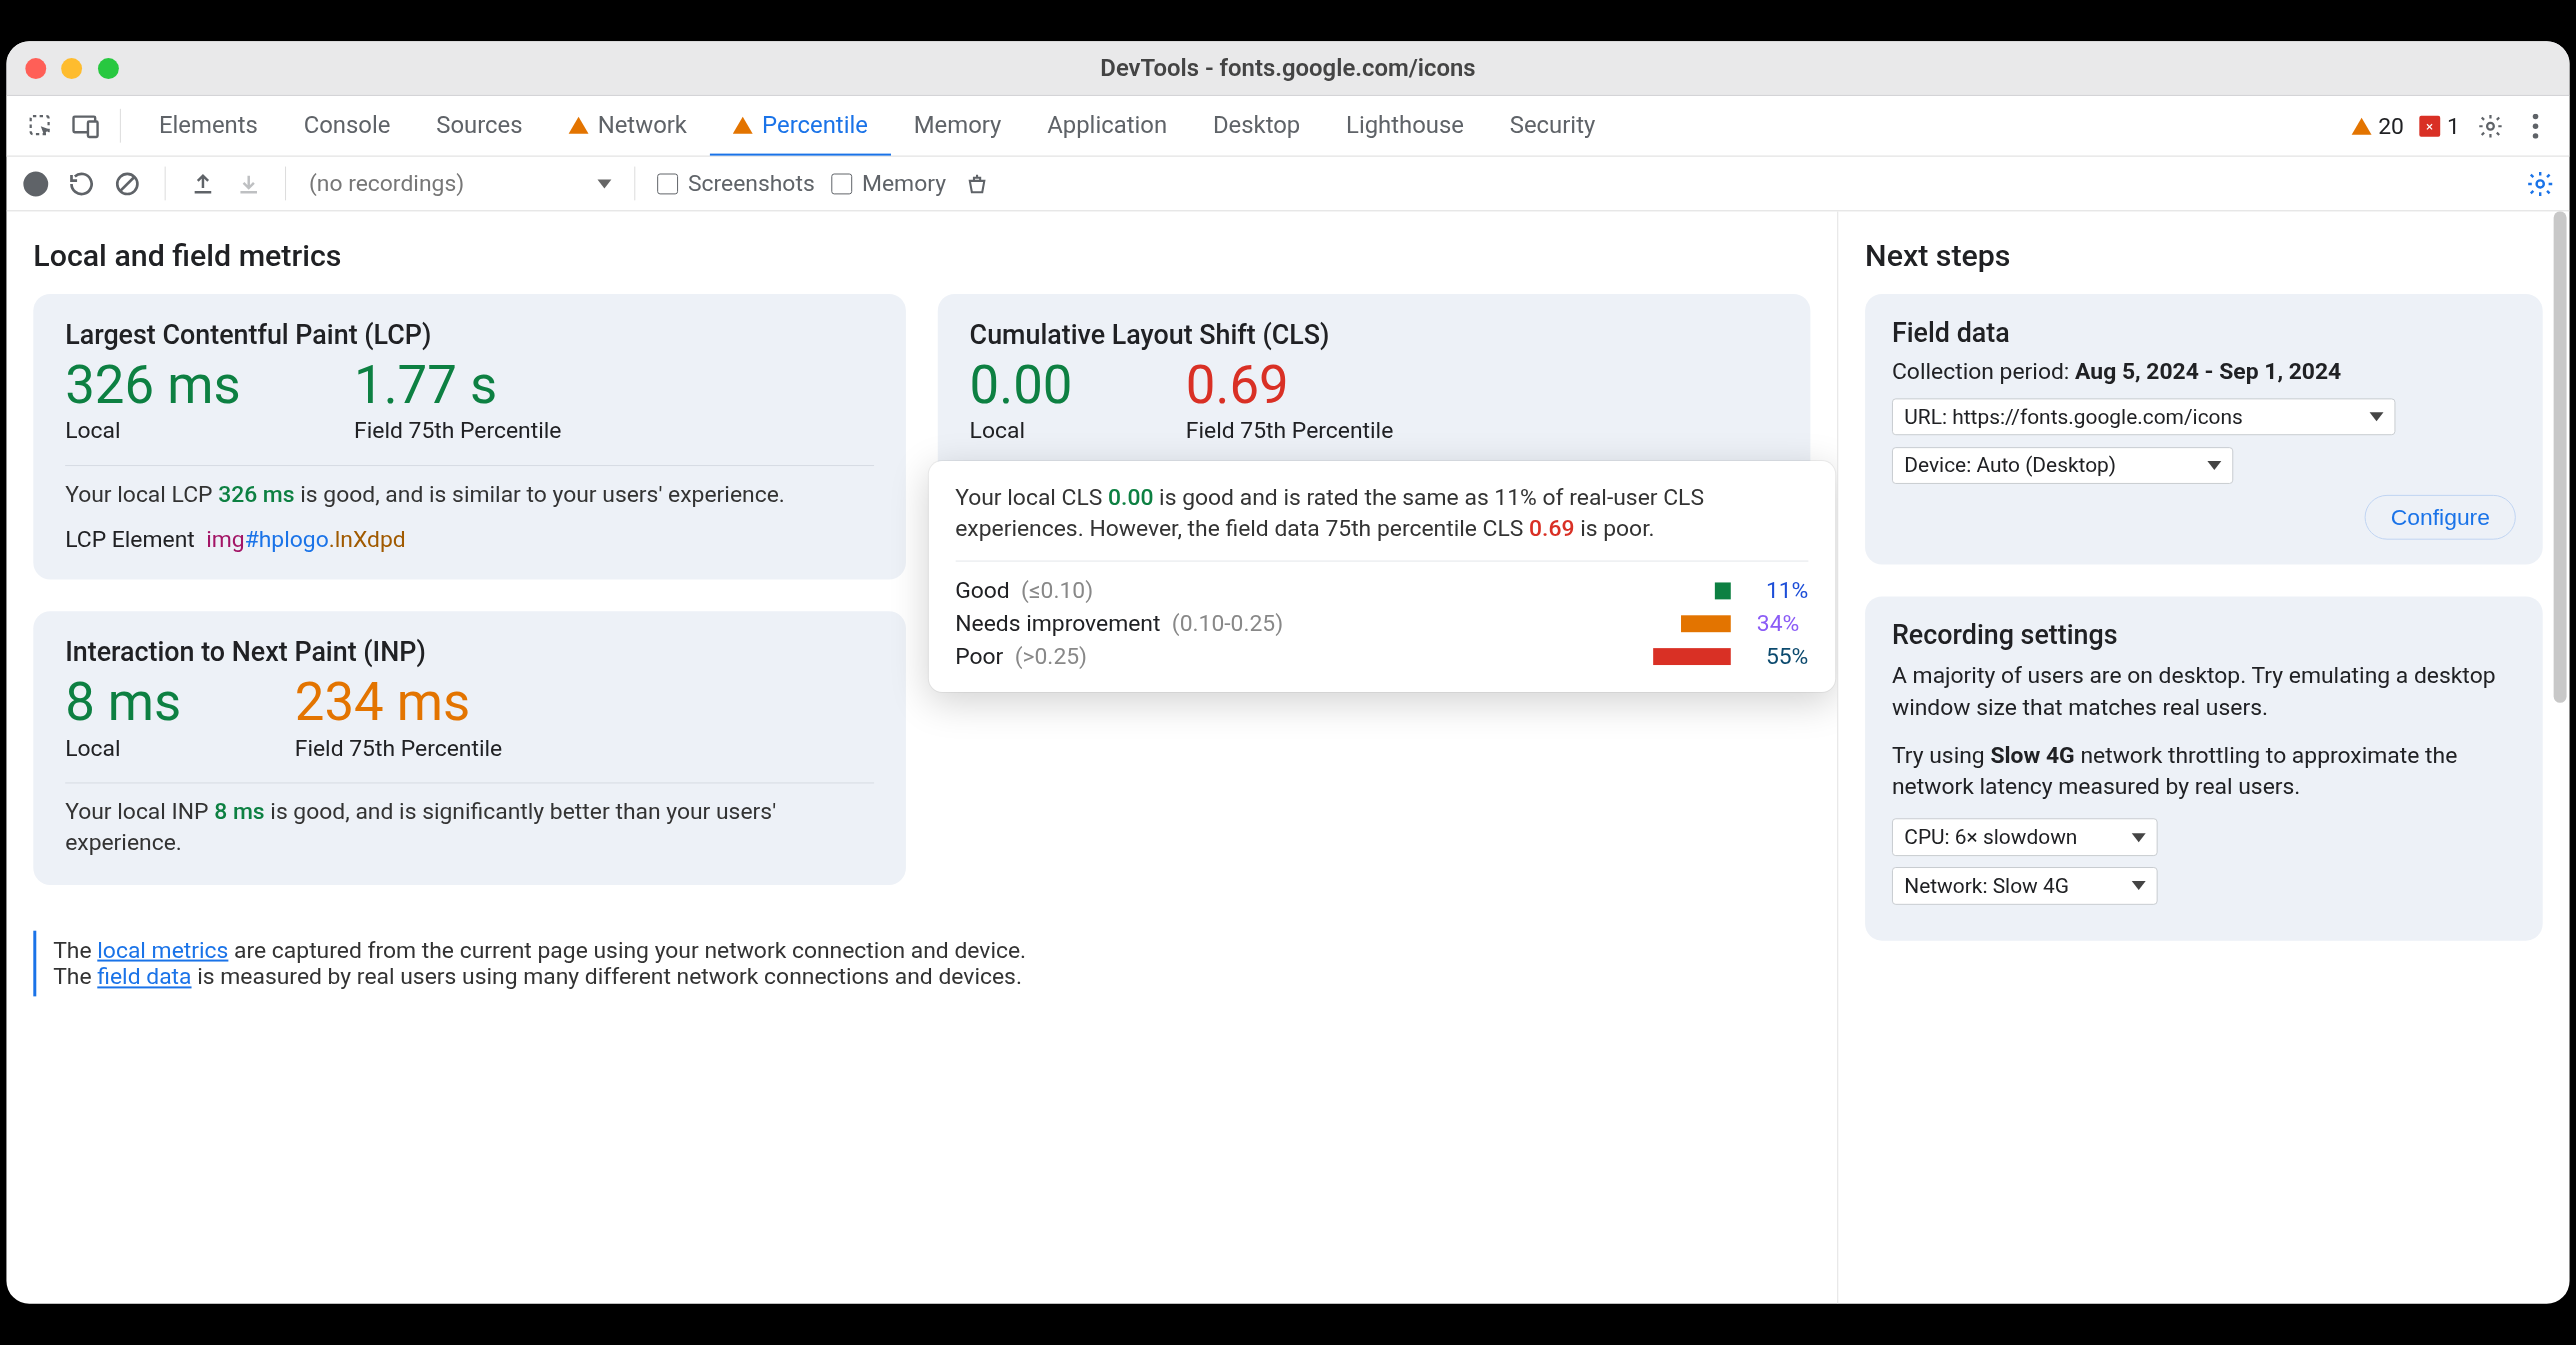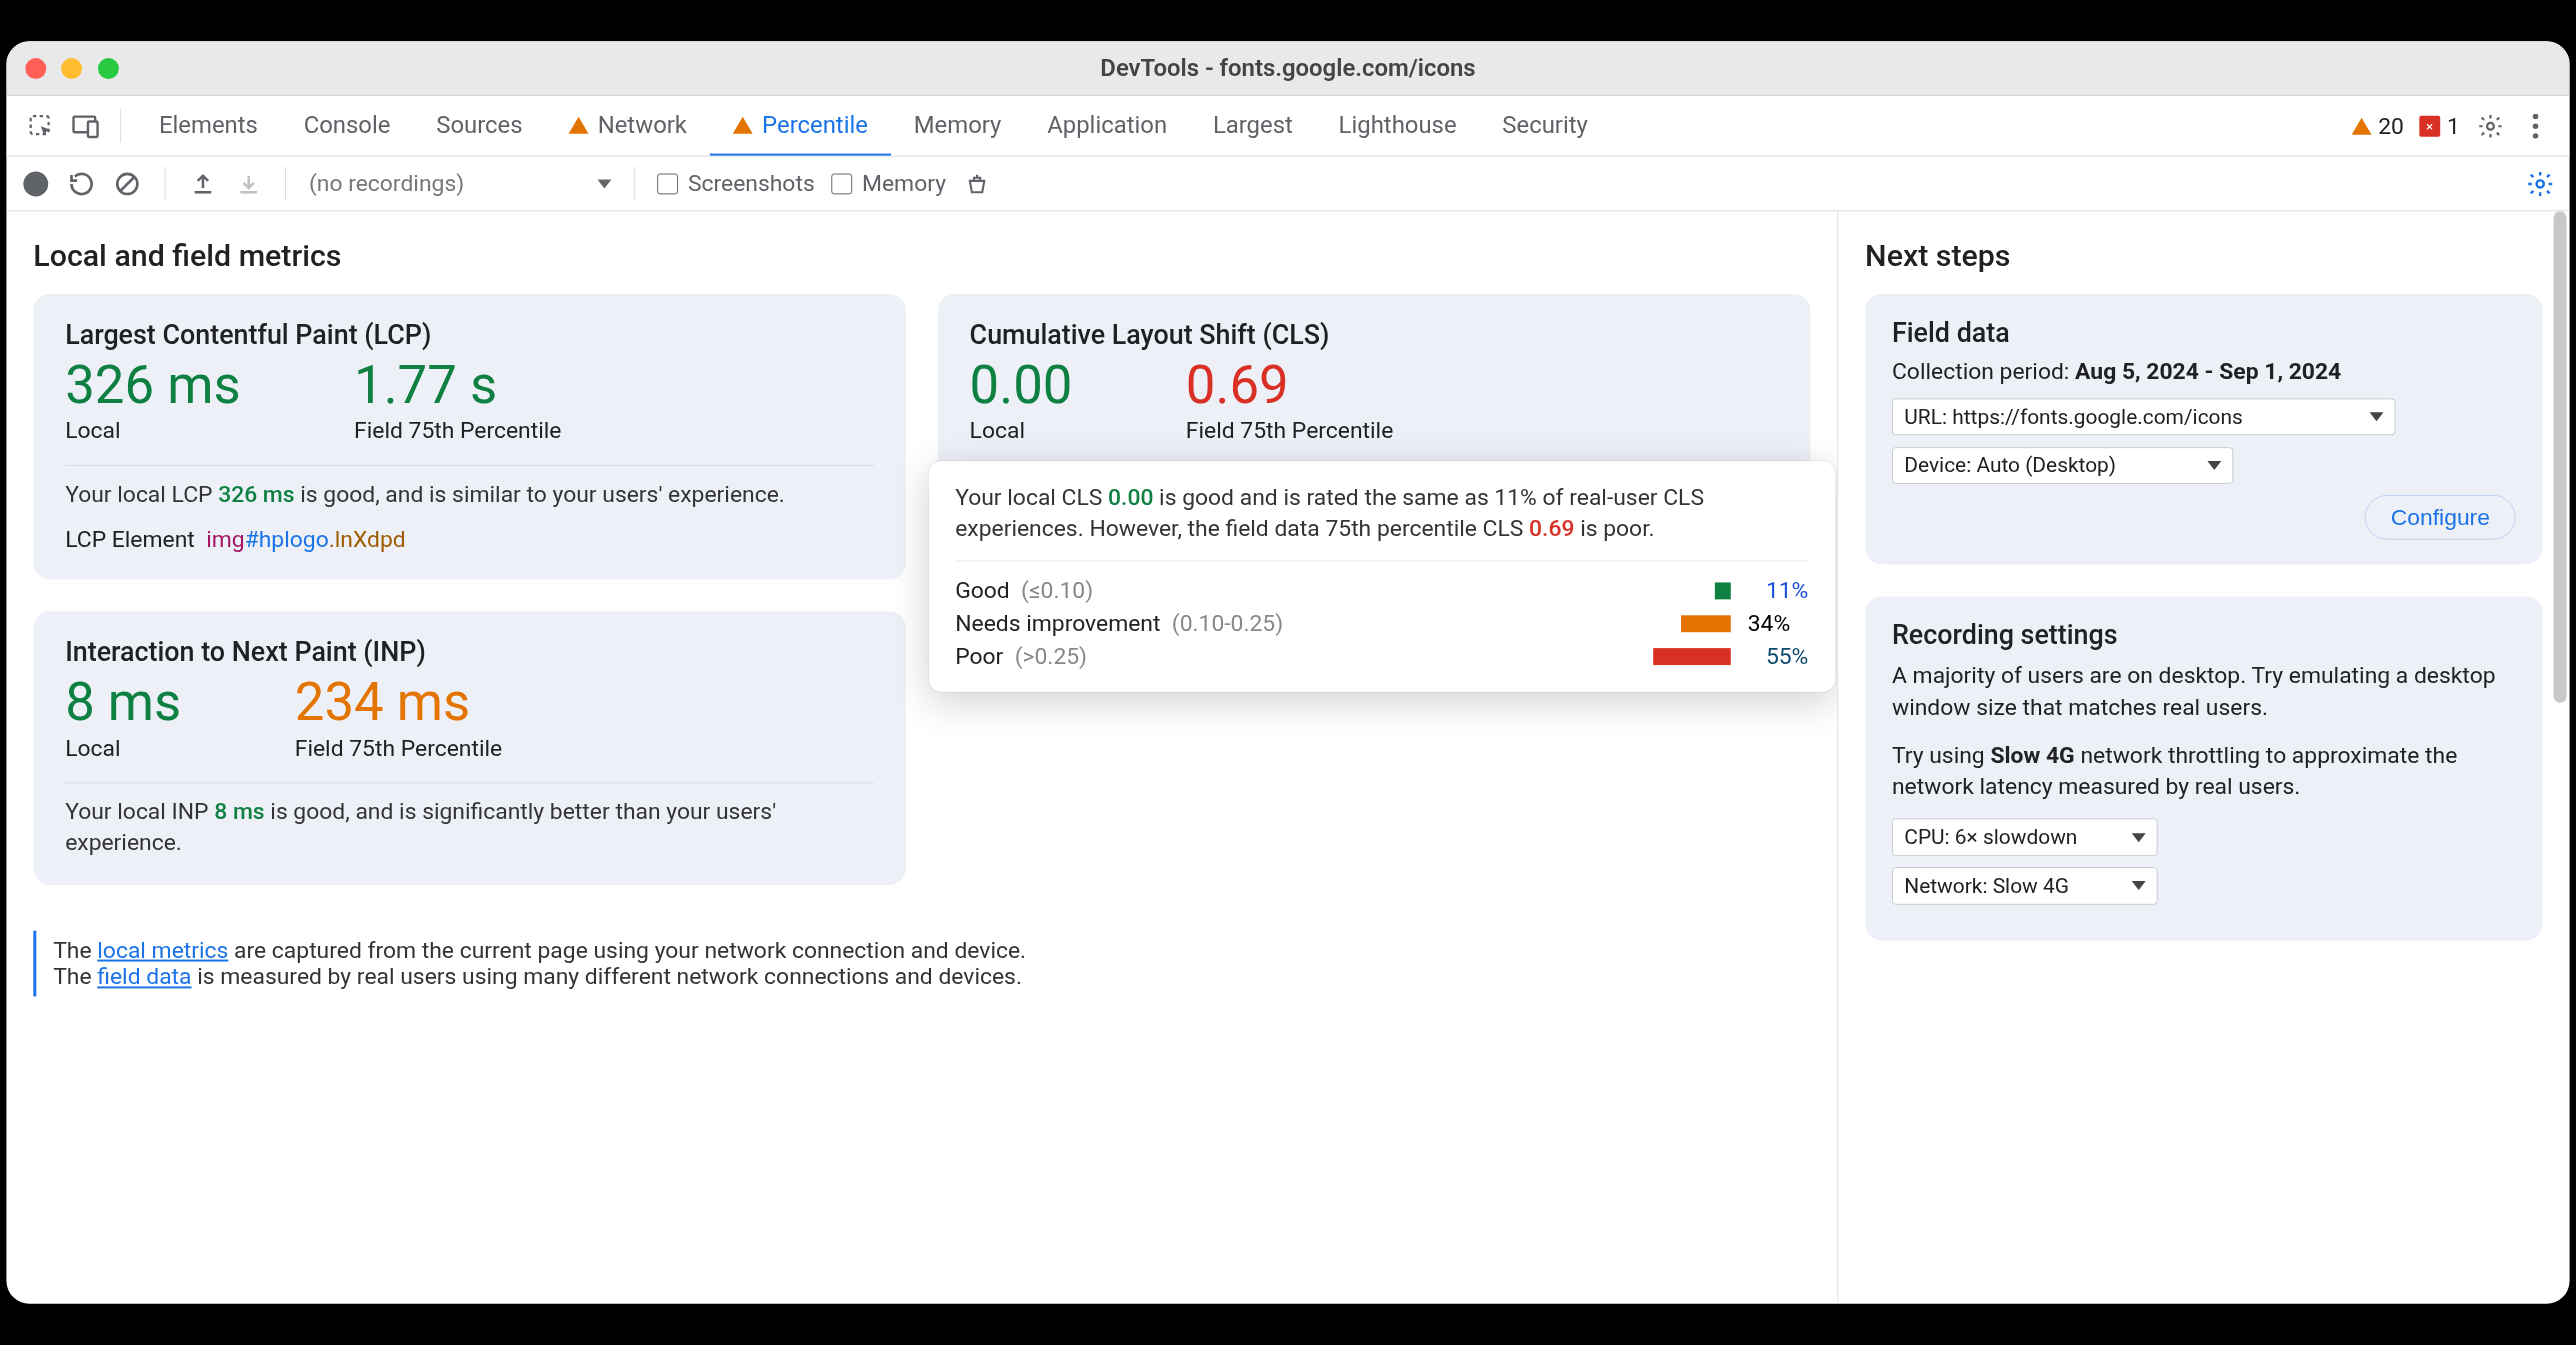--- a/index.html
+++ b/index.html
@@ -219,21 +219,21 @@
           <span class="warn-tri"></span>
           <span>Percentile</span>
         </div>
         <div class="tab">
           <span>Memory</span>
         </div>
         <div class="tab">
           <span>Application</span>
         </div>
         <div class="tab">
-          <span>Largest</span>
+          <span>Desktop</span>
         </div>
         <div class="tab">
           <span>Lighthouse</span>
         </div>
         <div class="tab">
           <span>Security</span>
         </div>
       </div>
 
     <div class="spacer"></div>
@@ -363,21 +363,21 @@
                   <div><span>Good</span> <span class="range">(≤0.10)</span></div>
                   <div class="right">
                     <div class="bar good" style="width:16px"></div>
                     <span style="min-width:61px;text-align:right;color:#1d4ed8">11%</span>
                   </div>
                 </div>
                 <div class="dist-row">
                   <div><span>Needs improvement</span> <span class="range">(0.10-0.25)</span></div>
                   <div class="right">
                     <div class="bar need" style="width:50px"></div>
-                    <span style="min-width:61px;text-align:left;color:#000000">34%</span>
+                    <span style="min-width:61px;text-align:center;color:#8b5cf6">34%</span>
                   </div>
                 </div>
                 <div class="dist-row">
                   <div><span>Poor</span> <span class="range">(&gt;0.25)</span></div>
                   <div class="right">
                     <div class="bar poor" style="width:78px"></div>
                     <span style="min-width:61px;text-align:right;color:#0c4a6e">55%</span>
                   </div>
                 </div>
               </div>

